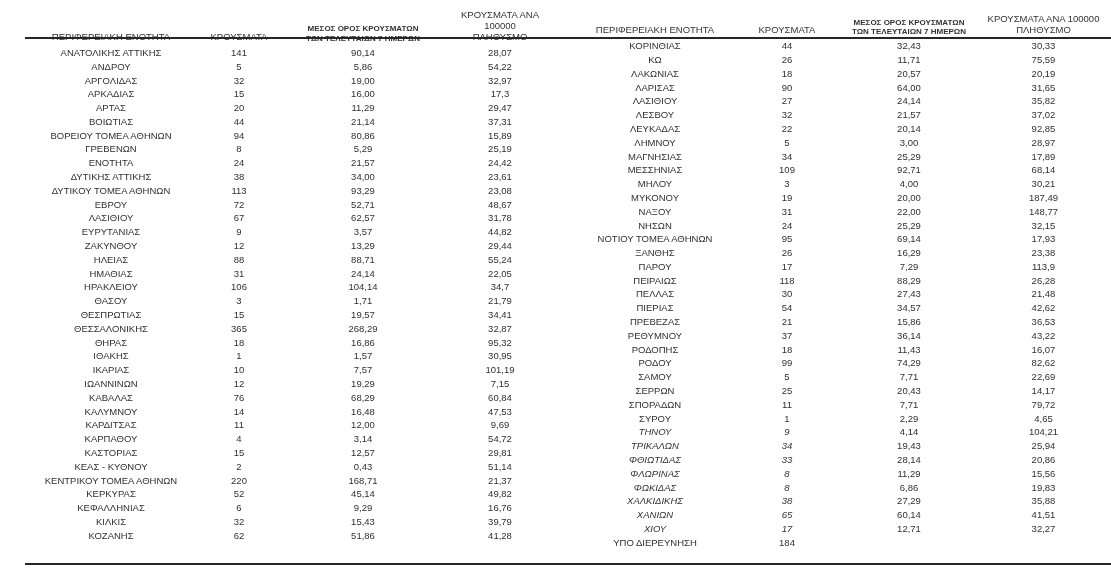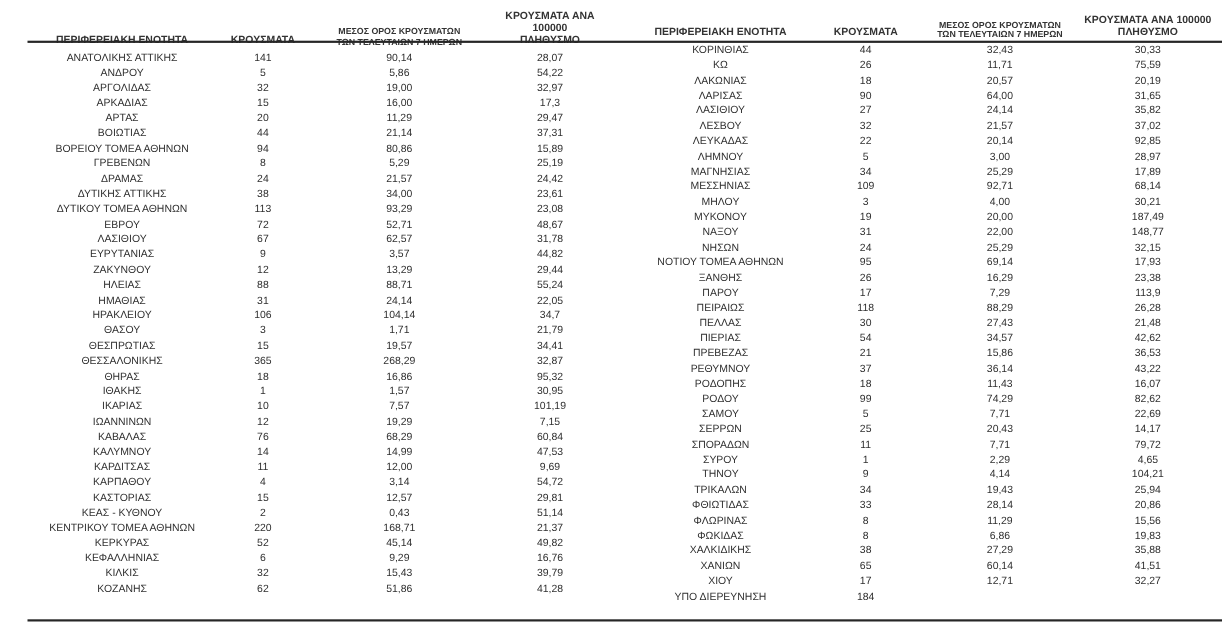--- a/index.html
+++ b/index.html
@@ -13,31 +13,31 @@
   table { border-collapse:collapse; table-layout:fixed; position:absolute; top:10px; }
   #left-table  { left:22px;  width:530px; }
   #right-table { left:578px; width:533px; }
 
   #left-table  col.c1{width:178px} #left-table  col.c2{width:78px}
   #left-table  col.c3{width:170px} #left-table  col.c4{width:104px}
   #right-table col.c1{width:154px} #right-table col.c2{width:110px}
   #right-table col.c3{width:134px} #right-table col.c4{width:135px}
 
   th {
-    font-weight:bold; text-align:center; vertical-align:bottom;
+    font-weight:normal; text-align:center; vertical-align:bottom;
     height:29px; padding:0 0 3px 0; line-height:1.15; color:#333333;
   }
   th.th-small { font-size:8px; font-weight:bold; letter-spacing:0; }
   th.th-large { font-size:9.5px; }
   td {
     text-align:center; vertical-align:middle; height:13.8px;
     padding:0; font-size:9.5px; line-height:1; white-space:nowrap;
     color:#303030;
   }
-  td.it { }
+  td.it { font-style:italic; }
 
   .rule {
     position:absolute; left:25px; width:1086px; height:2px;
     background:#262626;
   }
   #header-rule { top:37px; }
   #bottom-rule { top:563px; }
 </style>
 </head>
 <body>
@@ -108,21 +108,21 @@
           <td>80,86</td>
           <td>15,89</td>
         </tr>
         <tr>
           <td>ΓΡΕΒΕΝΩΝ</td>
           <td>8</td>
           <td>5,29</td>
           <td>25,19</td>
         </tr>
         <tr>
-          <td>ΔΡΑΜΑΣ</td>
+          <td>ΕΝΟΤΗΤΑ</td>
           <td>24</td>
           <td>21,57</td>
           <td>24,42</td>
         </tr>
         <tr>
           <td>ΔΥΤΙΚΗΣ ΑΤΤΙΚΗΣ</td>
           <td>38</td>
           <td>34,00</td>
           <td>23,61</td>
         </tr>
@@ -218,21 +218,21 @@
         </tr>
         <tr>
           <td>ΚΑΒΑΛΑΣ</td>
           <td>76</td>
           <td>68,29</td>
           <td>60,84</td>
         </tr>
         <tr>
           <td>ΚΑΛΥΜΝΟΥ</td>
           <td>14</td>
-          <td>14,99</td>
+          <td>16,48</td>
           <td>47,53</td>
         </tr>
         <tr>
           <td>ΚΑΡΔΙΤΣΑΣ</td>
           <td>11</td>
           <td>12,00</td>
           <td>9,69</td>
         </tr>
         <tr>
           <td>ΚΑΡΠΑΘΟΥ</td>

